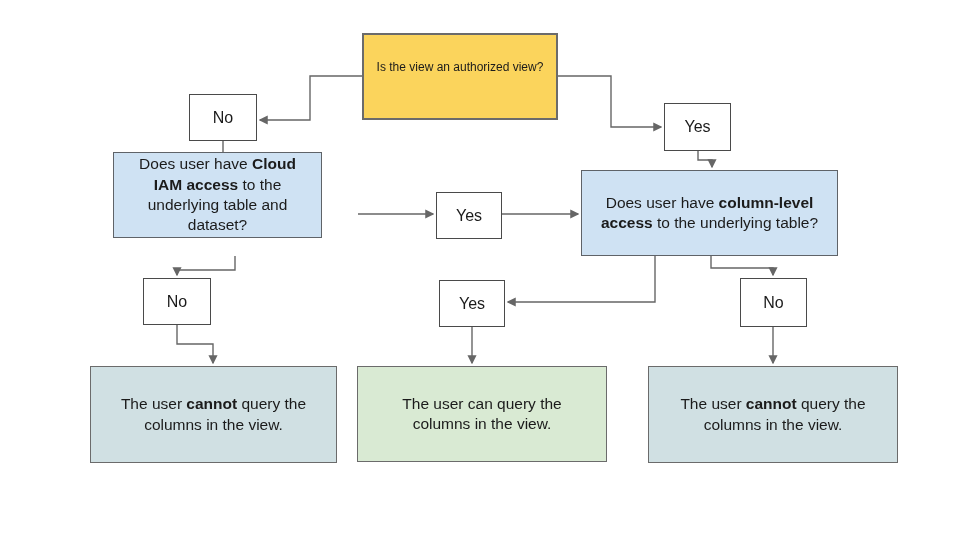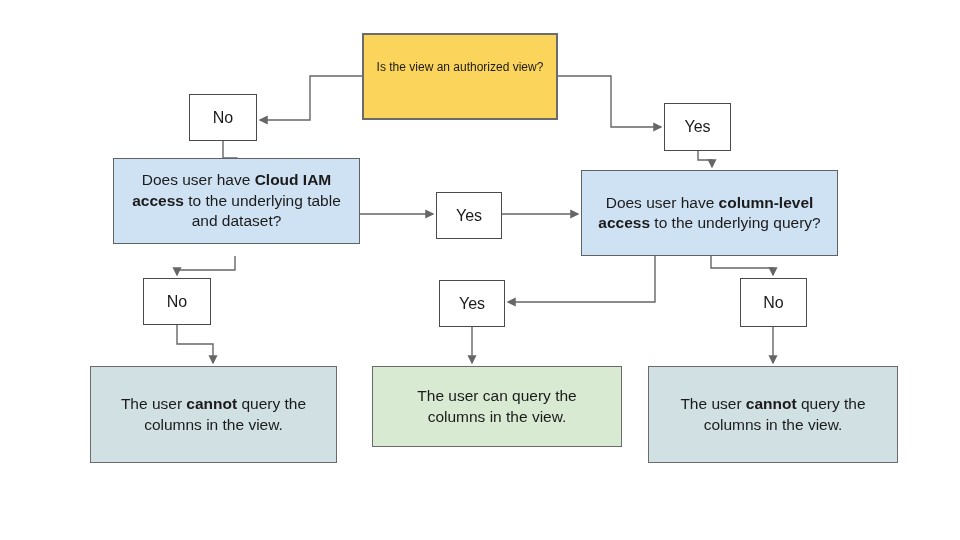--- a/index.html
+++ b/index.html
@@ -54,28 +54,28 @@
     padding: 6px 14px;
   }
   .result.negative { background: var(--negative-fill, #D0E0E3); }
   .result.positive { background: var(--positive-fill, #D9EAD3); }
   .bold { font-weight: bold; }
 
   
   #node-root        { left: 362px; top: 33px;  width: 196px; height: 87px; }
   #node-no1         { left: 189px; top: 94px;  width: 68px;  height: 47px; }
   #node-yes1        { left: 664px; top: 103px; width: 67px;  height: 48px; }
-  #node-iam         { left: 113px; top: 158px; width: 247px; height: 86px; align-items: center; }
+  #node-iam         { left: 113px; top: 152px; width: 209px; height: 86px; align-items: center; }
   #node-yes-mid     { left: 436px; top: 192px; width: 66px;  height: 47px; }
   #node-col         { left: 581px; top: 170px; width: 257px; height: 86px; }
   #node-no2         { left: 143px; top: 278px; width: 68px;  height: 47px; }
   #node-yes2        { left: 439px; top: 280px; width: 66px;  height: 47px; }
   #node-no3         { left: 740px; top: 278px; width: 67px;  height: 49px; }
   #node-result-left  { left: 90px;  top: 366px; width: 247px; height: 97px; }
-  #node-result-mid   { left: 372px; top: 366px; width: 250px; height: 81px; }
+  #node-result-mid   { left: 357px; top: 366px; width: 250px; height: 96px; }
   #node-result-right { left: 648px; top: 366px; width: 250px; height: 97px; }
 
   .connector {
     fill: none;
     stroke: var(--connector, #666666);
     stroke-width: 1.4;
   }
 </style>
 </head>
 <body>
@@ -119,21 +119,21 @@
       <span>Does user have </span><span class="bold">Cloud IAM access</span><span> to the underlying table and dataset?</span>
     </span>
   </div>
 
   <div id="node-yes-mid" class="node label-box">
     <span>Yes</span>
   </div>
 
   <div id="node-col" class="node question">
     <span>
-      <span>Does user have </span><span class="bold">column-level access</span><span> to the underlying query?</span>
+      <span>Does user have </span><span class="bold">column-level access</span><span> to the underlying table?</span>
     </span>
   </div>
 
   <div id="node-no2" class="node label-box">
     <span>No</span>
   </div>
 
   <div id="node-yes2" class="node label-box">
     <span>Yes</span>
   </div>

